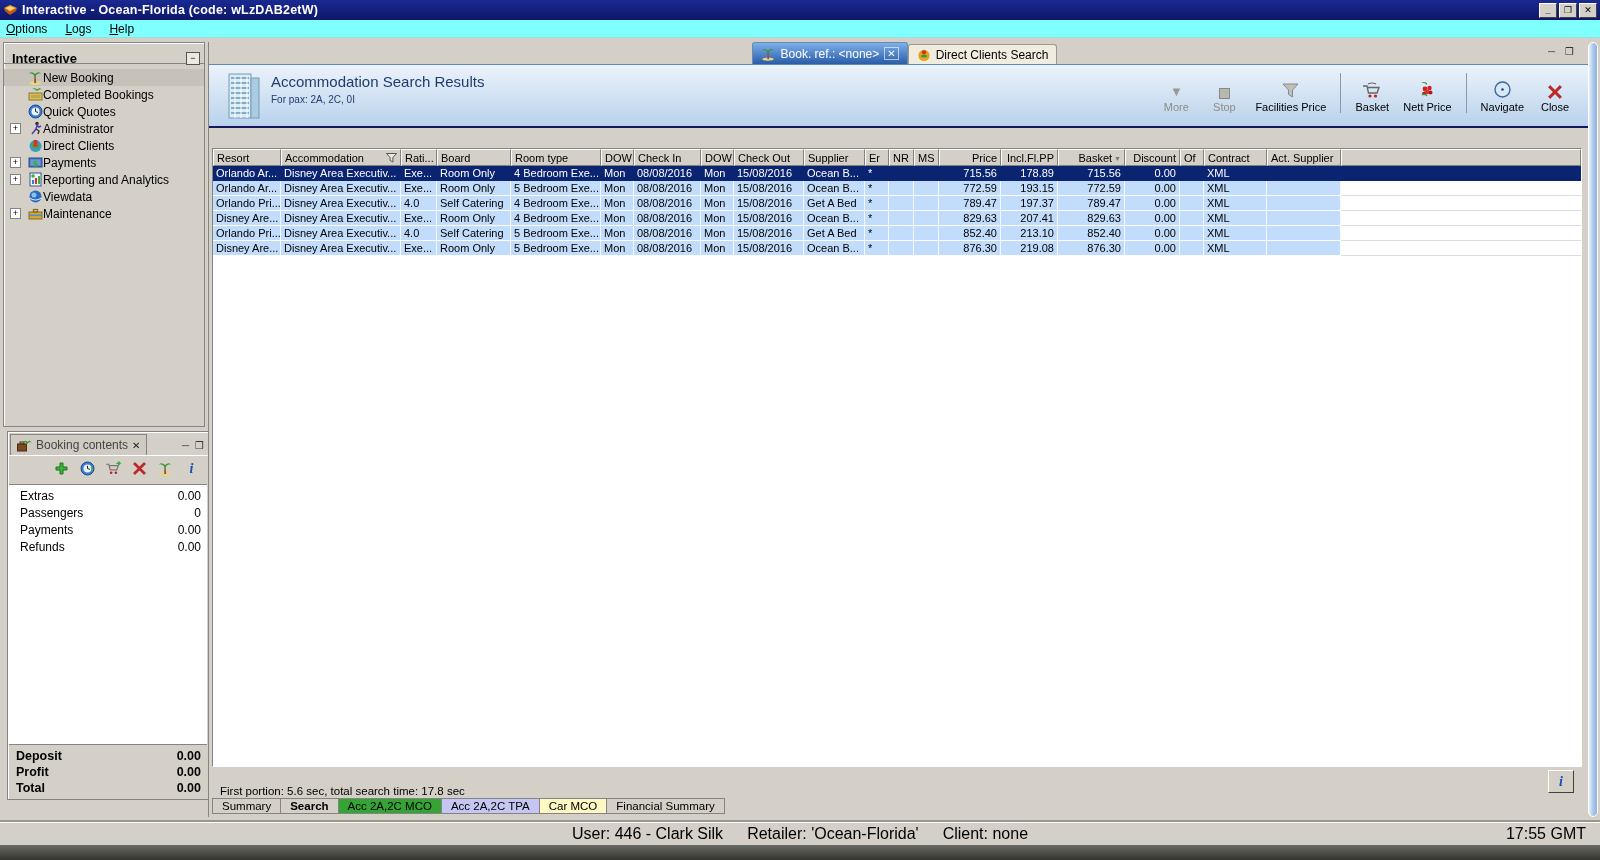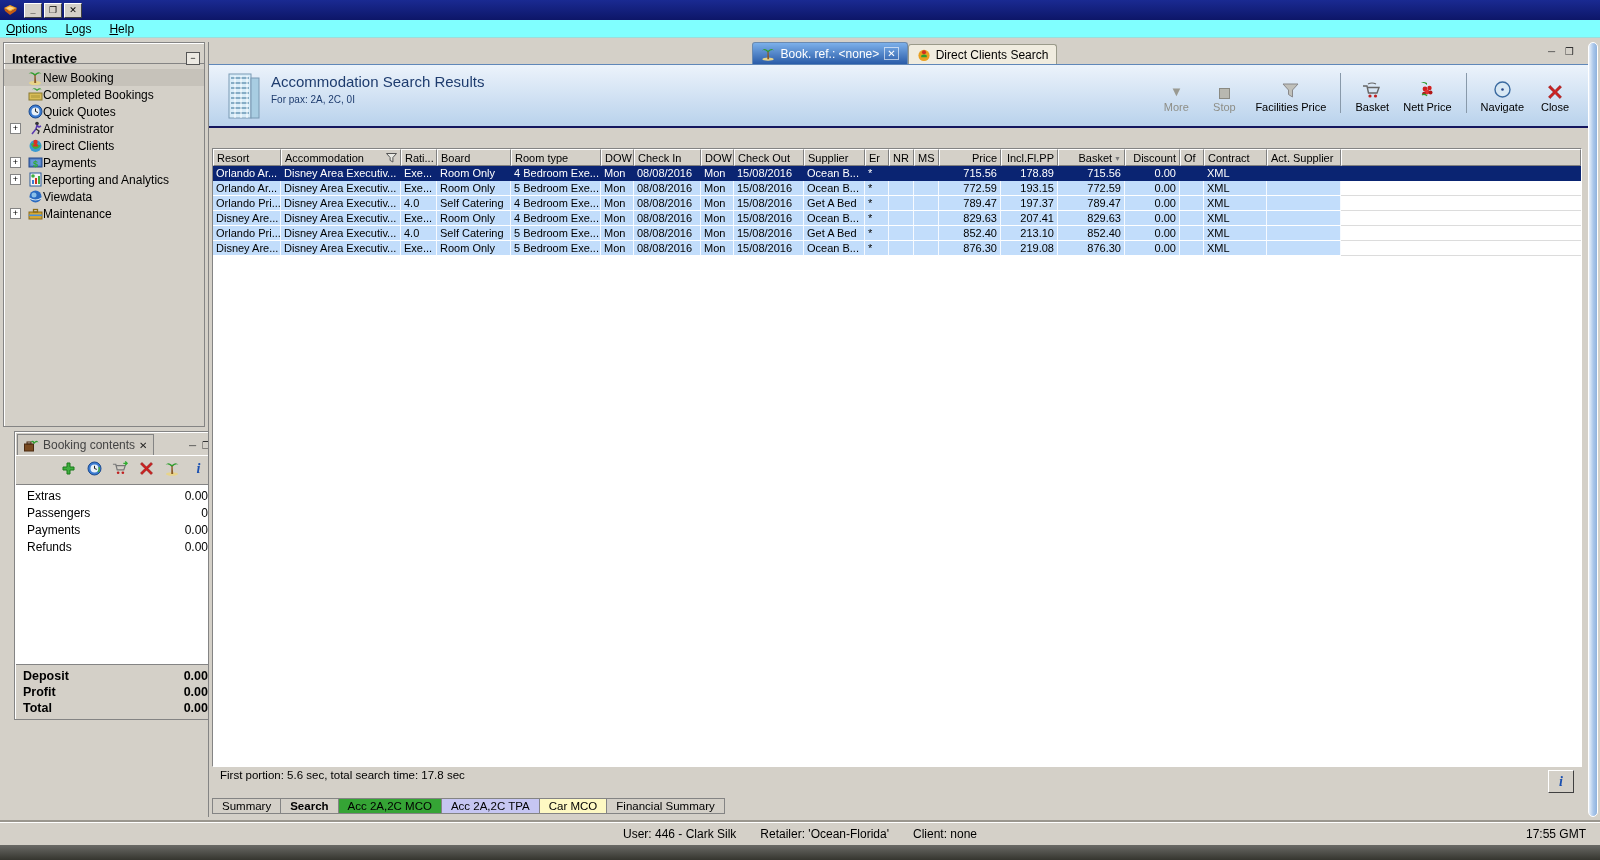--- a/index.html
+++ b/index.html
@@ -23,21 +23,21 @@
   .sidebar .hd .t { font-weight:bold; font-size:13px; flex:1; }
   .collapse-btn { width:14px; height:13px; border:1px solid #555; background:#ece9e2; font-size:9px; line-height:11px; text-align:center; }
   .tree { padding-top:5px; }
   .titem { height:17px; display:flex; align-items:center; position:relative; font-size:12px; }
   .titem.sel { background:#c6c2ba; }
   .titem .exp { position:absolute; left:6px; width:11px; height:11px; border:1px solid #848484; background:#fff; font-size:9px; line-height:9px; text-align:center; color:#000; }
   .titem .ic { position:absolute; left:24px; width:15px; height:15px; }
   .titem .lab { margin-left:39px; }
 
   
-  .booking { position:absolute; left:14px; top:431px; width:202px; height:289px; background:#d4d0c8; border:1px solid #848484; box-shadow:inset 1px 1px 0 #fff; }
+  .booking { position:absolute; left:7px; top:431px; width:202px; height:369px; background:#d4d0c8; border:1px solid #848484; box-shadow:inset 1px 1px 0 #fff; }
   .booking .tabrow { height:23px; display:flex; align-items:flex-end; padding:2px 4px 0 2px; }
   .bc-tab { height:21px; background:#cfcbc3; border:1px solid #848484; border-bottom:none; display:flex; align-items:center; gap:4px; padding:0 6px; font-size:12px; color:#444; }
   .bc-tab .x { font-size:10px; font-weight:bold; color:#222; }
   .bc-winicons { margin-left:auto; display:flex; gap:6px; align-items:center; padding-bottom:4px; color:#333; font-size:10px; }
   .bc-toolbar { height:26px; border-top:1px solid #fff; display:flex; align-items:center; justify-content:flex-end; gap:9px; padding-right:8px; }
   .bc-toolbar .tbi { width:17px; height:17px; display:inline-flex; align-items:center; justify-content:center; }
   .bc-list { background:#fff; border-top:1px solid #848484; border-bottom:1px solid #848484; position:absolute; top:52px; bottom:54px; left:1px; right:1px; padding-top:4px; }
   .bc-row { height:17px; display:flex; font-size:12px; padding:0 6px 0 11px; }
   .bc-row .v { margin-left:auto; }
   .bc-totals { position:absolute; bottom:1px; left:1px; right:1px; height:52px; padding:3px 6px 0 7px; background:#d4d0c8; }
@@ -81,51 +81,52 @@
   .trest { flex:1; background:#fff; border-bottom:1px solid #dcdcdc; }
   .trow.sel .tc { background:#0a2472; color:#fff; border-right-color:#0a2472; border-bottom-color:#0a2472; }
   .trow.sel .trest { background:#0a2472; border-bottom-color:#0a2472; }
   
   .c0{width:68px}.c1{width:120px}.c2{width:36px}.c3{width:74px}.c4{width:90px}.c5{width:33px}
   .c6{width:67px}.c7{width:33px}.c8{width:70px}.c9{width:61px}.c10{width:24px}.c11{width:25px}
   .c12{width:25px}.c13{width:62px}.c14{width:57px}.c15{width:67px}.c16{width:55px}.c17{width:24px}
   .c18{width:63px}.c19{width:74px}
 
   
-  .mstatus { position:absolute; left:3px; right:6px; bottom:20px; height:28px; display:flex; align-items:flex-start; padding-left:8px; font-size:11.5px; }
+  .mstatus { position:absolute; left:3px; right:6px; bottom:20px; height:28px; display:flex; align-items:flex-end; padding-left:8px; font-size:11.5px; }
   .infobtn { position:absolute; right:8px; top:1px; width:26px; height:23px; background:#d4d0c8; border:1px solid; border-color:#fff #404040 #404040 #fff; text-align:center; line-height:21px; }
   .btabs { position:absolute; left:3px; bottom:3px; display:flex; }
   .btab { height:16px; line-height:14px; border:1px solid #848484; border-left:none; padding:0 9px; font-size:11.5px; background:#d4d0c8; white-space:nowrap; }
   .btab:first-child { border-left:1px solid #848484; }
   .btab.emph { font-weight:bold; }
   .btab.green { background:#35a435; }
   .btab.lav { background:#c6c6f2; }
   .btab.lgreen { background:#fef9c3; }
 
   
   .vscroll { position:absolute; right:2px; top:42px; width:10px; height:775px; background:linear-gradient(90deg,#e8f0fa,#a9c6ea 55%,#8fb2dd); border:1px solid #fff; border-radius:5px; }
 
   
-  .statusbar { position:absolute; left:0; bottom:15px; width:1600px; height:23px; background:#d4d0c8; border-top:1px solid #fff; box-shadow:0 -2px 0 #9a968e; display:flex; align-items:center; justify-content:center; gap:24px; font-size:12px; }
+  .statusbar { position:absolute; left:0; bottom:15px; width:1600px; height:23px; background:#d4d0c8; border-top:1px solid #fff; box-shadow:0 -2px 0 #9a968e; display:flex; align-items:center; justify-content:center; gap:24px; font-size:16px; }
   .statusbar .time { position:absolute; right:14px; }
   .bottomband { position:absolute; left:0; bottom:0; width:1600px; height:15px; background:linear-gradient(180deg,#6a6a66,#35352f); }
 
   svg { display:block; }
 </style>
 </head>
 <body>
 
 <div class="titlebar">
   <span class="app-icon">
     <svg width="15" height="13" viewBox="0 0 15 13">
         <path d="M1 4 L7 1 L14 4 L7 8 Z" fill="#f0a020"></path>
         <path d="M1 4 L7 8 L14 4 L13 7 L7 11 L2 7 Z" fill="#c85a10"></path>
         <path d="M3 4 L7 2.4 L11.5 4 L7 6.4 Z" fill="#ffd890"></path>
       </svg>
   </span>
+  <span class="ttl">Interactive - Ocean-Florida (code: wLzDAB2etW)</span>
   <span class="winbtn">_</span>
   <span class="winbtn">❐</span>
   <span class="winbtn">✕</span>
 </div>
 
 <div class="menubar">
   <span class="mi accel"><u>O</u>ptions</span>
   <span class="mi accel"><u>L</u>ogs</span>
   <span class="mi accel"><u>H</u>elp</span>
 </div>

